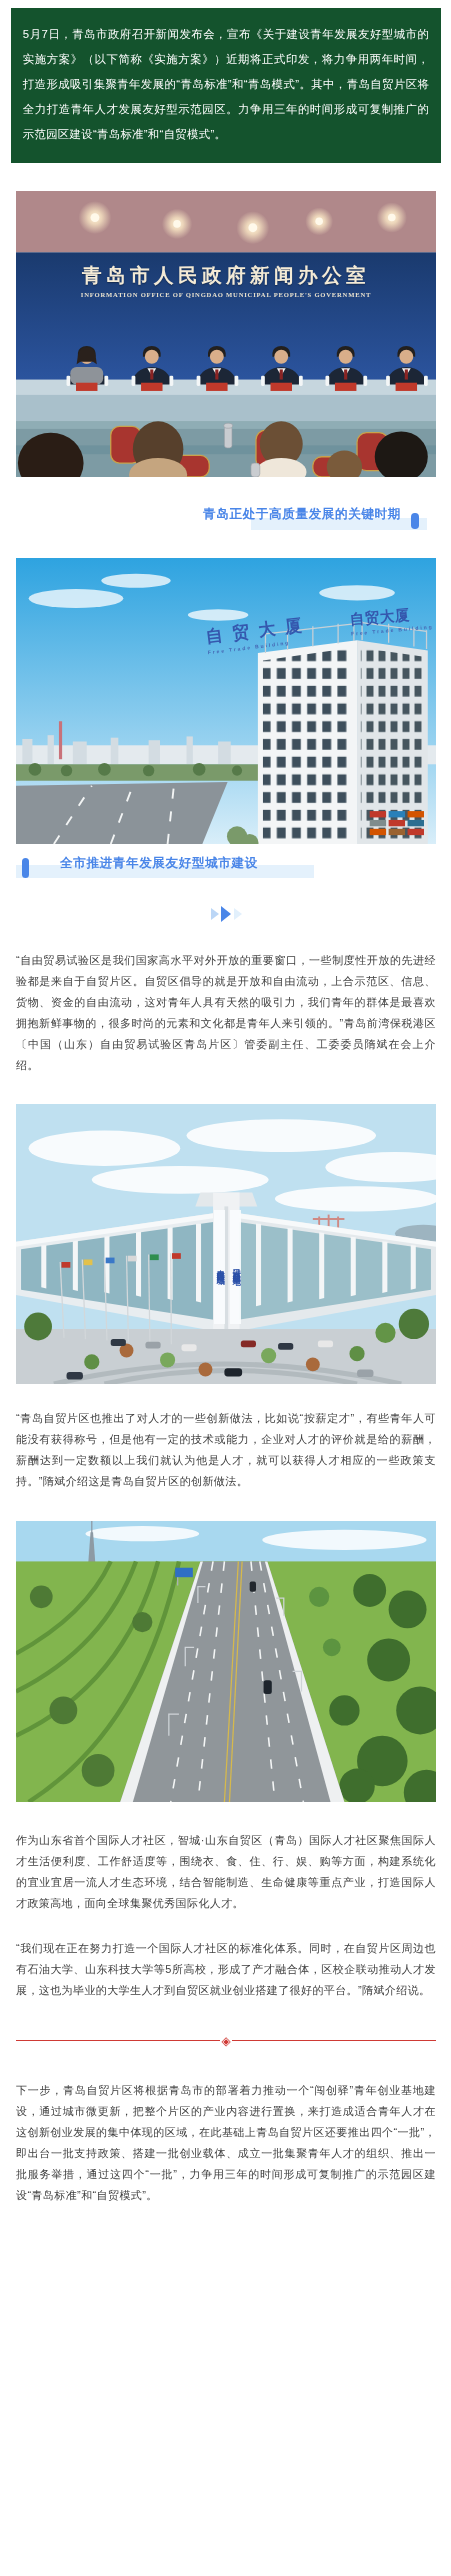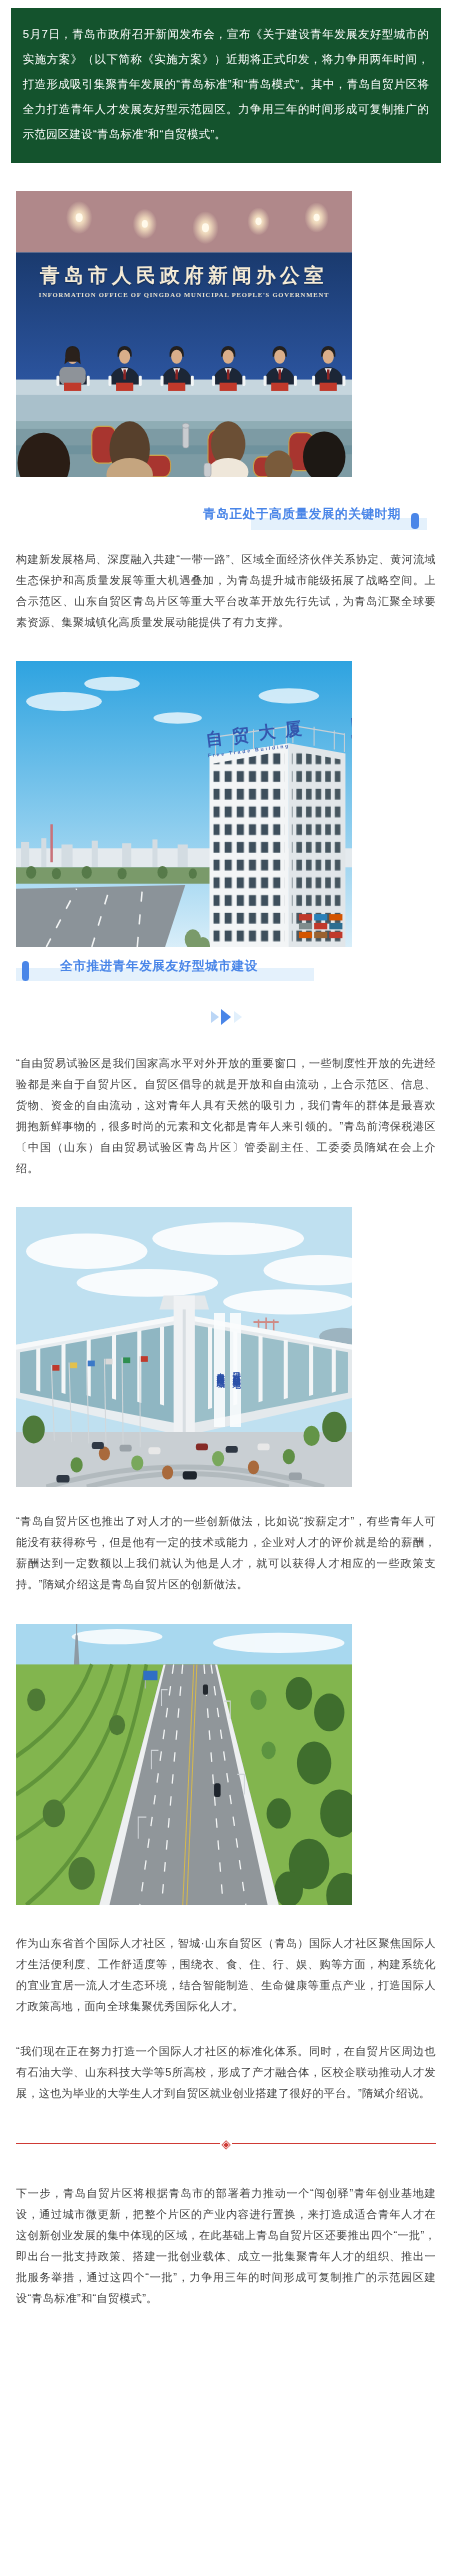--- a/index.html
+++ b/index.html
@@ -6,21 +6,21 @@
   html,body { background:#ffffff; }
   body { width:452px; font-family:"Liberation Sans","DejaVu Sans",sans-serif; color:#404040; }
   .page { width:452px; background:#fff; padding-bottom:29px; }
 
   
   .intro-box { margin:7.6px 11.4px 0; background:#14532d; color:#ffffff;
     padding:14px 11.4px 16.4px; font-size:11.4px; line-height:25px; letter-spacing:0.3px;
     text-align:justify; }
 
   
-  figure.photo { position:relative; margin:28.4px 16px 0; width:336px; overflow:hidden; background:#dfe7ee; }
+  figure.photo { position:relative; margin:28.4px 16px 0; width:420px; overflow:hidden; background:#dfe7ee; }
   figure.photo svg { display:block; width:100%; height:100%; }
   .ph1 { height:286px; } .ph2 { height:286px; } .ph3 { height:280px; } .ph4 { height:281px; }
   .overlay { position:absolute; pointer-events:none; }
 
   
   .bd-title { left:0; right:0; top:71px; text-align:center; color:#f3ead6;
     font-size:19.6px; font-weight:bold; letter-spacing:4.4px; text-shadow:0 0.6px 1.3px rgba(0,0,0,.35); }
   .bd-sub { left:0; right:0; top:100px; text-align:center; color:#e9e2cf;
     font-family:"Liberation Serif","DejaVu Serif",serif; font-size:6.6px; font-weight:bold; letter-spacing:0.8px; }
 
@@ -186,21 +186,20 @@
     <figcaption class="overlay bd-title">青岛市人民政府新闻办公室</figcaption>
     <div class="overlay bd-sub">INFORMATION OFFICE OF QINGDAO MUNICIPAL PEOPLE'S GOVERNMENT</div>
   </figure>
 
   <div class="sec-header sh-right">
     <div class="bar"></div>
     <div class="pill"></div>
     <div class="title">青岛正处于高质量发展的关键时期</div>
   </div>
 
-  <p class="para tight">构建新发展格局、深度融入共建“一带一路”、区域全面经济伙伴关系协定、黄河流域生态保护和高质量发展等重大机遇叠加，为青岛提升城市能级拓展了战略空间。上合示范区、山东自贸区青岛片区等重大平台改革开放先行先试，为青岛汇聚全球要素资源、集聚城镇化高质量发展动能提供了有力支撑。</p>
 
   <figure class="photo ph2">
     <svg viewBox="0 0 665 452" preserveAspectRatio="none">
       <defs>
         <linearGradient id="sky2" x1="0" y1="0" x2="0" y2="1">
           <stop offset="0" stop-color="#2ea3e0"></stop>
             <stop offset="0.75" stop-color="#a8d9f2"></stop>
             <stop offset="1" stop-color="#d9eef9"></stop>
         </linearGradient>
         <pattern id="winA" width="24" height="28" patternUnits="userSpaceOnUse">

